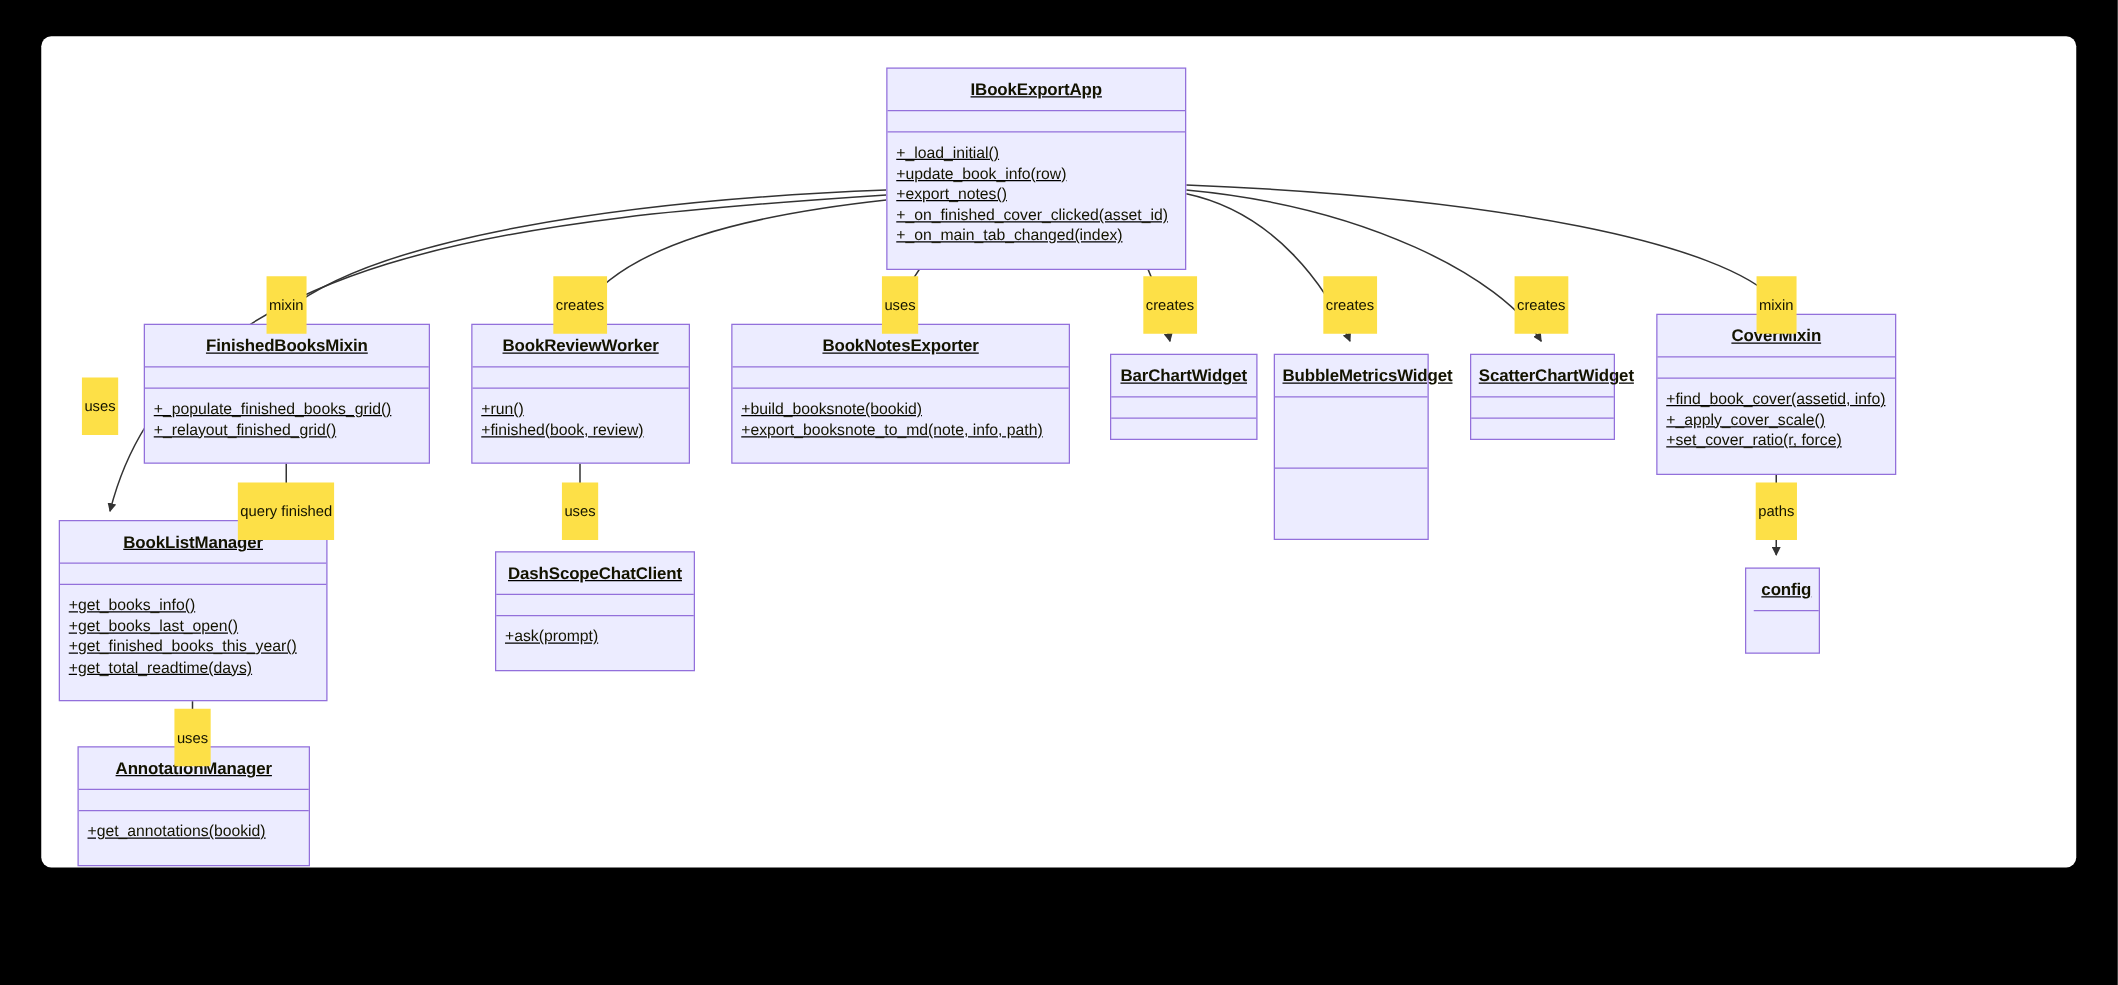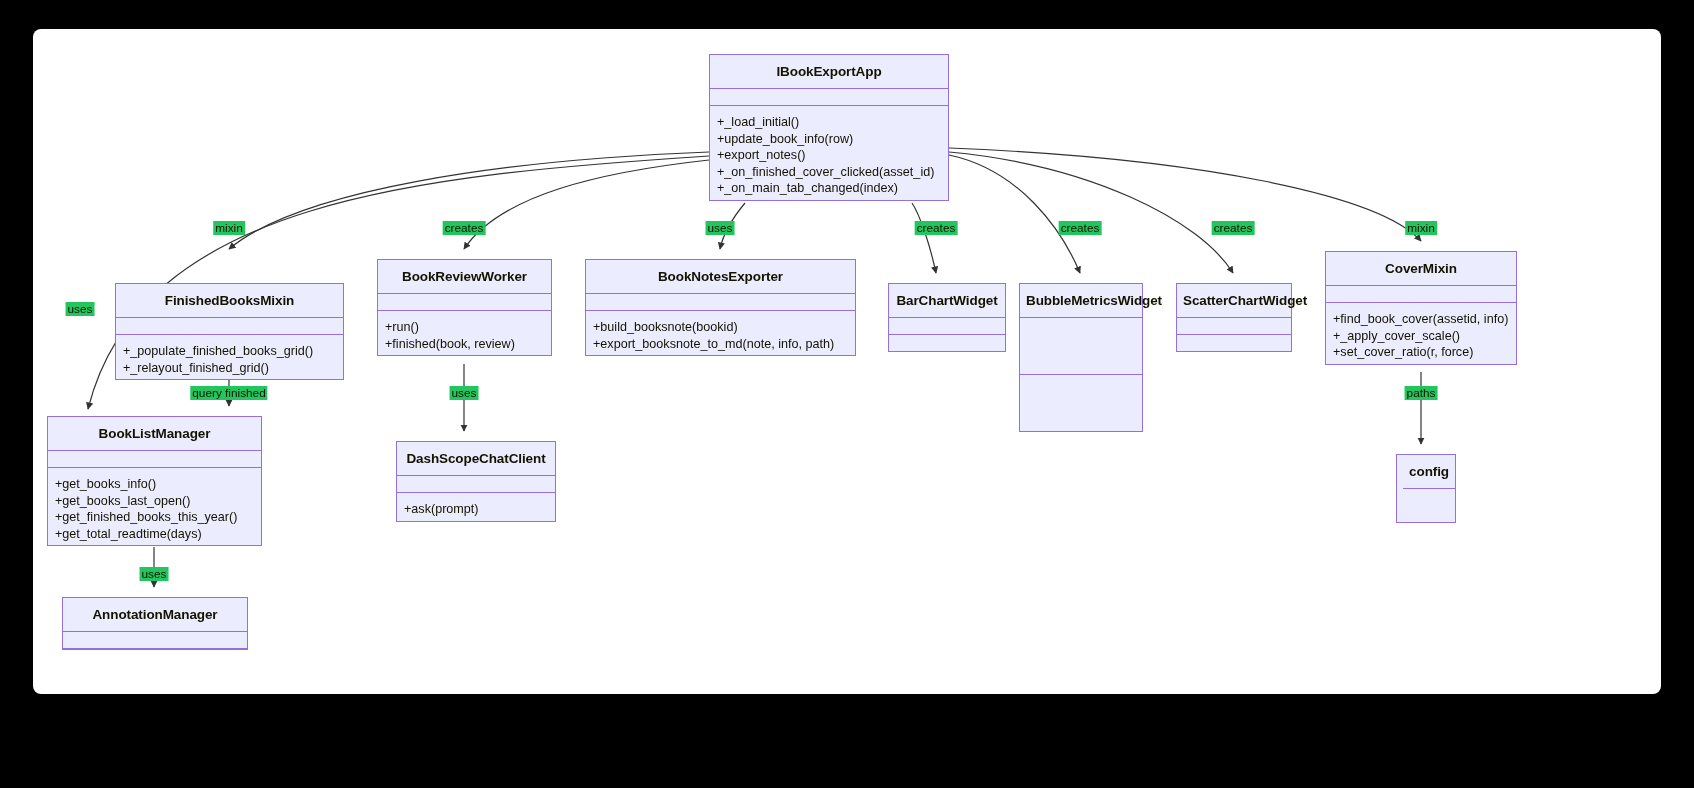--- a/index.html
+++ b/index.html
@@ -30,53 +30,54 @@
     height: 788px;
     pointer-events: none;
   }
   .uml-class {
     position: absolute;
     box-sizing: border-box;
     border: 1.6px solid #9370db;
     background: #ececff;
     display: flex;
     flex-direction: column;
+    text-decoration: underline;
   }
   .uml-title {
     text-align: center;
     font-weight: bold;
     font-size: 13.5px;
     color: #131300;
     padding: 9px 6px 9px 6px;
     border-bottom: 1.3px solid #9370db;
     letter-spacing: -0.1px;
   }
   .uml-attrs {
     min-height: 16px;
     border-bottom: 1.3px solid #9370db;
   }
   .uml-methods {
-    padding: 8px 0px 3px 7px;
+    padding: 8px 0px 18px 7px;
     font-size: 12.6px;
     color: #131300;
     line-height: 16.6px;
   }
   .uml-methods.empty {
     padding: 0;
     min-height: 16px;
   }
   .uml-methods div {
     white-space: nowrap;
   }
   .edge-label {
     position: absolute;
     font-size: 11.8px;
     color: #131300;
-    background: #22c55e;
-    padding: 0 2px;
+    background: #fde047;
+    padding: 16px 2px;
     white-space: nowrap;
     transform: translateX(-50%);
   }
 </style>
 </head>
 <body>
 
 <div id="canvas"></div>
 
 <svg id="svg-layer" xmlns="http://www.w3.org/2000/svg">
@@ -118,21 +119,21 @@
       <div class="uml-title">IBookExportApp</div>
       <div class="uml-attrs"></div>
       <div class="uml-methods">
         <div>+_load_initial()</div>
         <div>+update_book_info(row)</div>
         <div>+export_notes()</div>
         <div>+_on_finished_cover_clicked(asset_id)</div>
         <div>+_on_main_tab_changed(index)</div>
       </div>
     </div>
-    <div class="uml-class" style="left: 115px; top: 259px; width: 229px; margin-top: 24px;">
+    <div class="uml-class" style="left: 115px; top: 259px; width: 229px;">
       <div class="uml-title">FinishedBooksMixin</div>
       <div class="uml-attrs"></div>
       <div class="uml-methods">
         <div>+_populate_finished_books_grid()</div>
         <div>+_relayout_finished_grid()</div>
       </div>
     </div>
     <div class="uml-class" style="left: 377px; top: 259px; width: 175px;">
       <div class="uml-title">BookReviewWorker</div>
       <div class="uml-attrs"></div>
@@ -186,20 +187,23 @@
     <div class="uml-class" style="left: 396px; top: 441px; width: 160px;">
       <div class="uml-title">DashScopeChatClient</div>
       <div class="uml-attrs"></div>
       <div class="uml-methods">
         <div>+ask(prompt)</div>
       </div>
     </div>
     <div class="uml-class" style="left: 62px; top: 597px; width: 186px;">
       <div class="uml-title">AnnotationManager</div>
       <div class="uml-attrs"></div>
+      <div class="uml-methods">
+        <div>+get_annotations(bookid)</div>
+      </div>
     </div>
     <div class="uml-class" style="left: 1396px; top: 454px; width: 60px; align-items: flex-end;">
       <div class="uml-title">config</div>
       <div class="uml-attrs"></div>
       <div class="uml-methods empty"></div>
     </div>
   </div>
 <div id="labels-root">
     <div class="edge-label" style="left: 229px; top: 221px;">mixin</div>
     <div class="edge-label" style="left: 464px; top: 221px;">creates</div>

